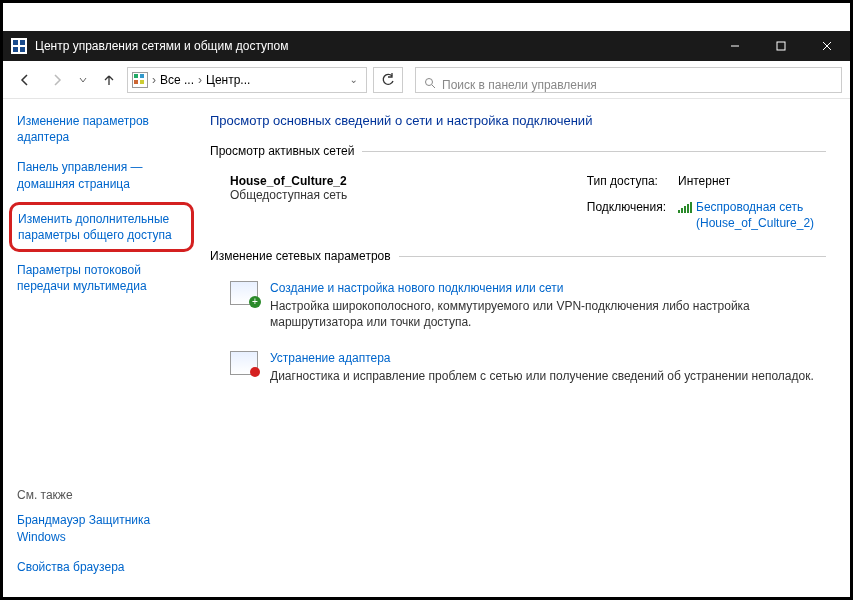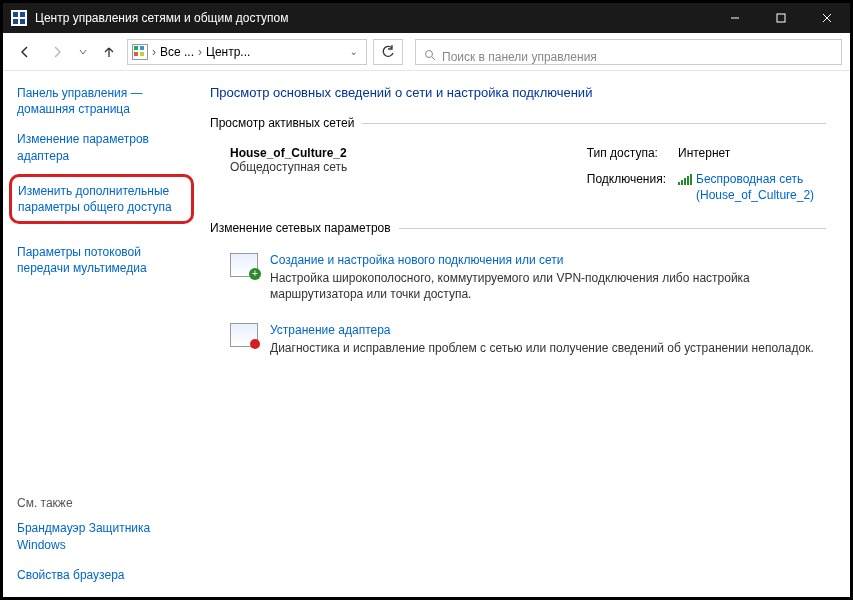--- a/index.html
+++ b/index.html
@@ -18,20 +18,21 @@
     position: relative;
   }
   
   .titlebar {
     height: 30px;
     background: #1a1a1a;
     color: #fff;
     display: flex; align-items: center;
     padding-left: 8px;
     font-size: 12px;
+    margin-top: 28px;
   }
   .titlebar .app-icon {
     width: 16px; height: 16px; margin-right: 8px;
     background: #fff;
     position: relative;
     display: inline-block;
   }
   .titlebar .app-icon::before {
     content:""; position:absolute; inset:2px;
     background:
@@ -126,21 +127,21 @@
     text-decoration: none;
     display: block;
     margin-bottom: 14px;
     line-height: 1.35;
     cursor:pointer;
   }
   .sidebar .highlighted {
     border: 3px solid #d42020;
     border-radius: 10px;
     padding: 6px 6px;
-    margin: -4px -6px 20px -8px;
+    margin: -4px -6px 10px -8px;
   }
   .sidebar .highlighted a.link { margin-bottom:0; }
   .sidebar .spacer { flex:1; }
   .sidebar .see-also-h { color:#555; margin-bottom:10px; }
 
   .content {
     flex:1; padding: 14px 24px 10px 12px;
     overflow:auto;
   }
   .content h1 {
@@ -283,32 +284,32 @@
             <line x1="8" y1="8" x2="11" y2="11" stroke="#888" stroke-width="1"></line>
           </svg>
       </span>
       <span>Поиск в панели управления</span>
     </div>
   </div>
 
   <div class="body">
 
     <div class="sidebar">
+      <a class="link">Изменение параметров адаптера</a>
       <a class="link">Панель управления — домашняя страница</a>
-      <a class="link">Изменение параметров адаптера</a>
       <div class="highlighted">
         <a class="link">Изменить дополнительные параметры общего доступа</a>
       </div>
       <a class="link">Параметры потоковой передачи мультимедиа</a>
 
       <div class="spacer"></div>
 
       <div class="see-also-h">См. также</div>
       <a class="link">Брандмауэр Защитника Windows</a>
-      <a class="link" style="margin-bottom:4px;">Свойства браузера</a>
+      <a class="link" style="margin-bottom:12px;">Свойства браузера</a>
     </div>
 
     <div class="content">
       <h1>Просмотр основных сведений о сети и настройка подключений</h1>
 
       <div class="fieldset-label">
         <span>Просмотр активных сетей</span>
         <span class="line"></span>
       </div>
 

